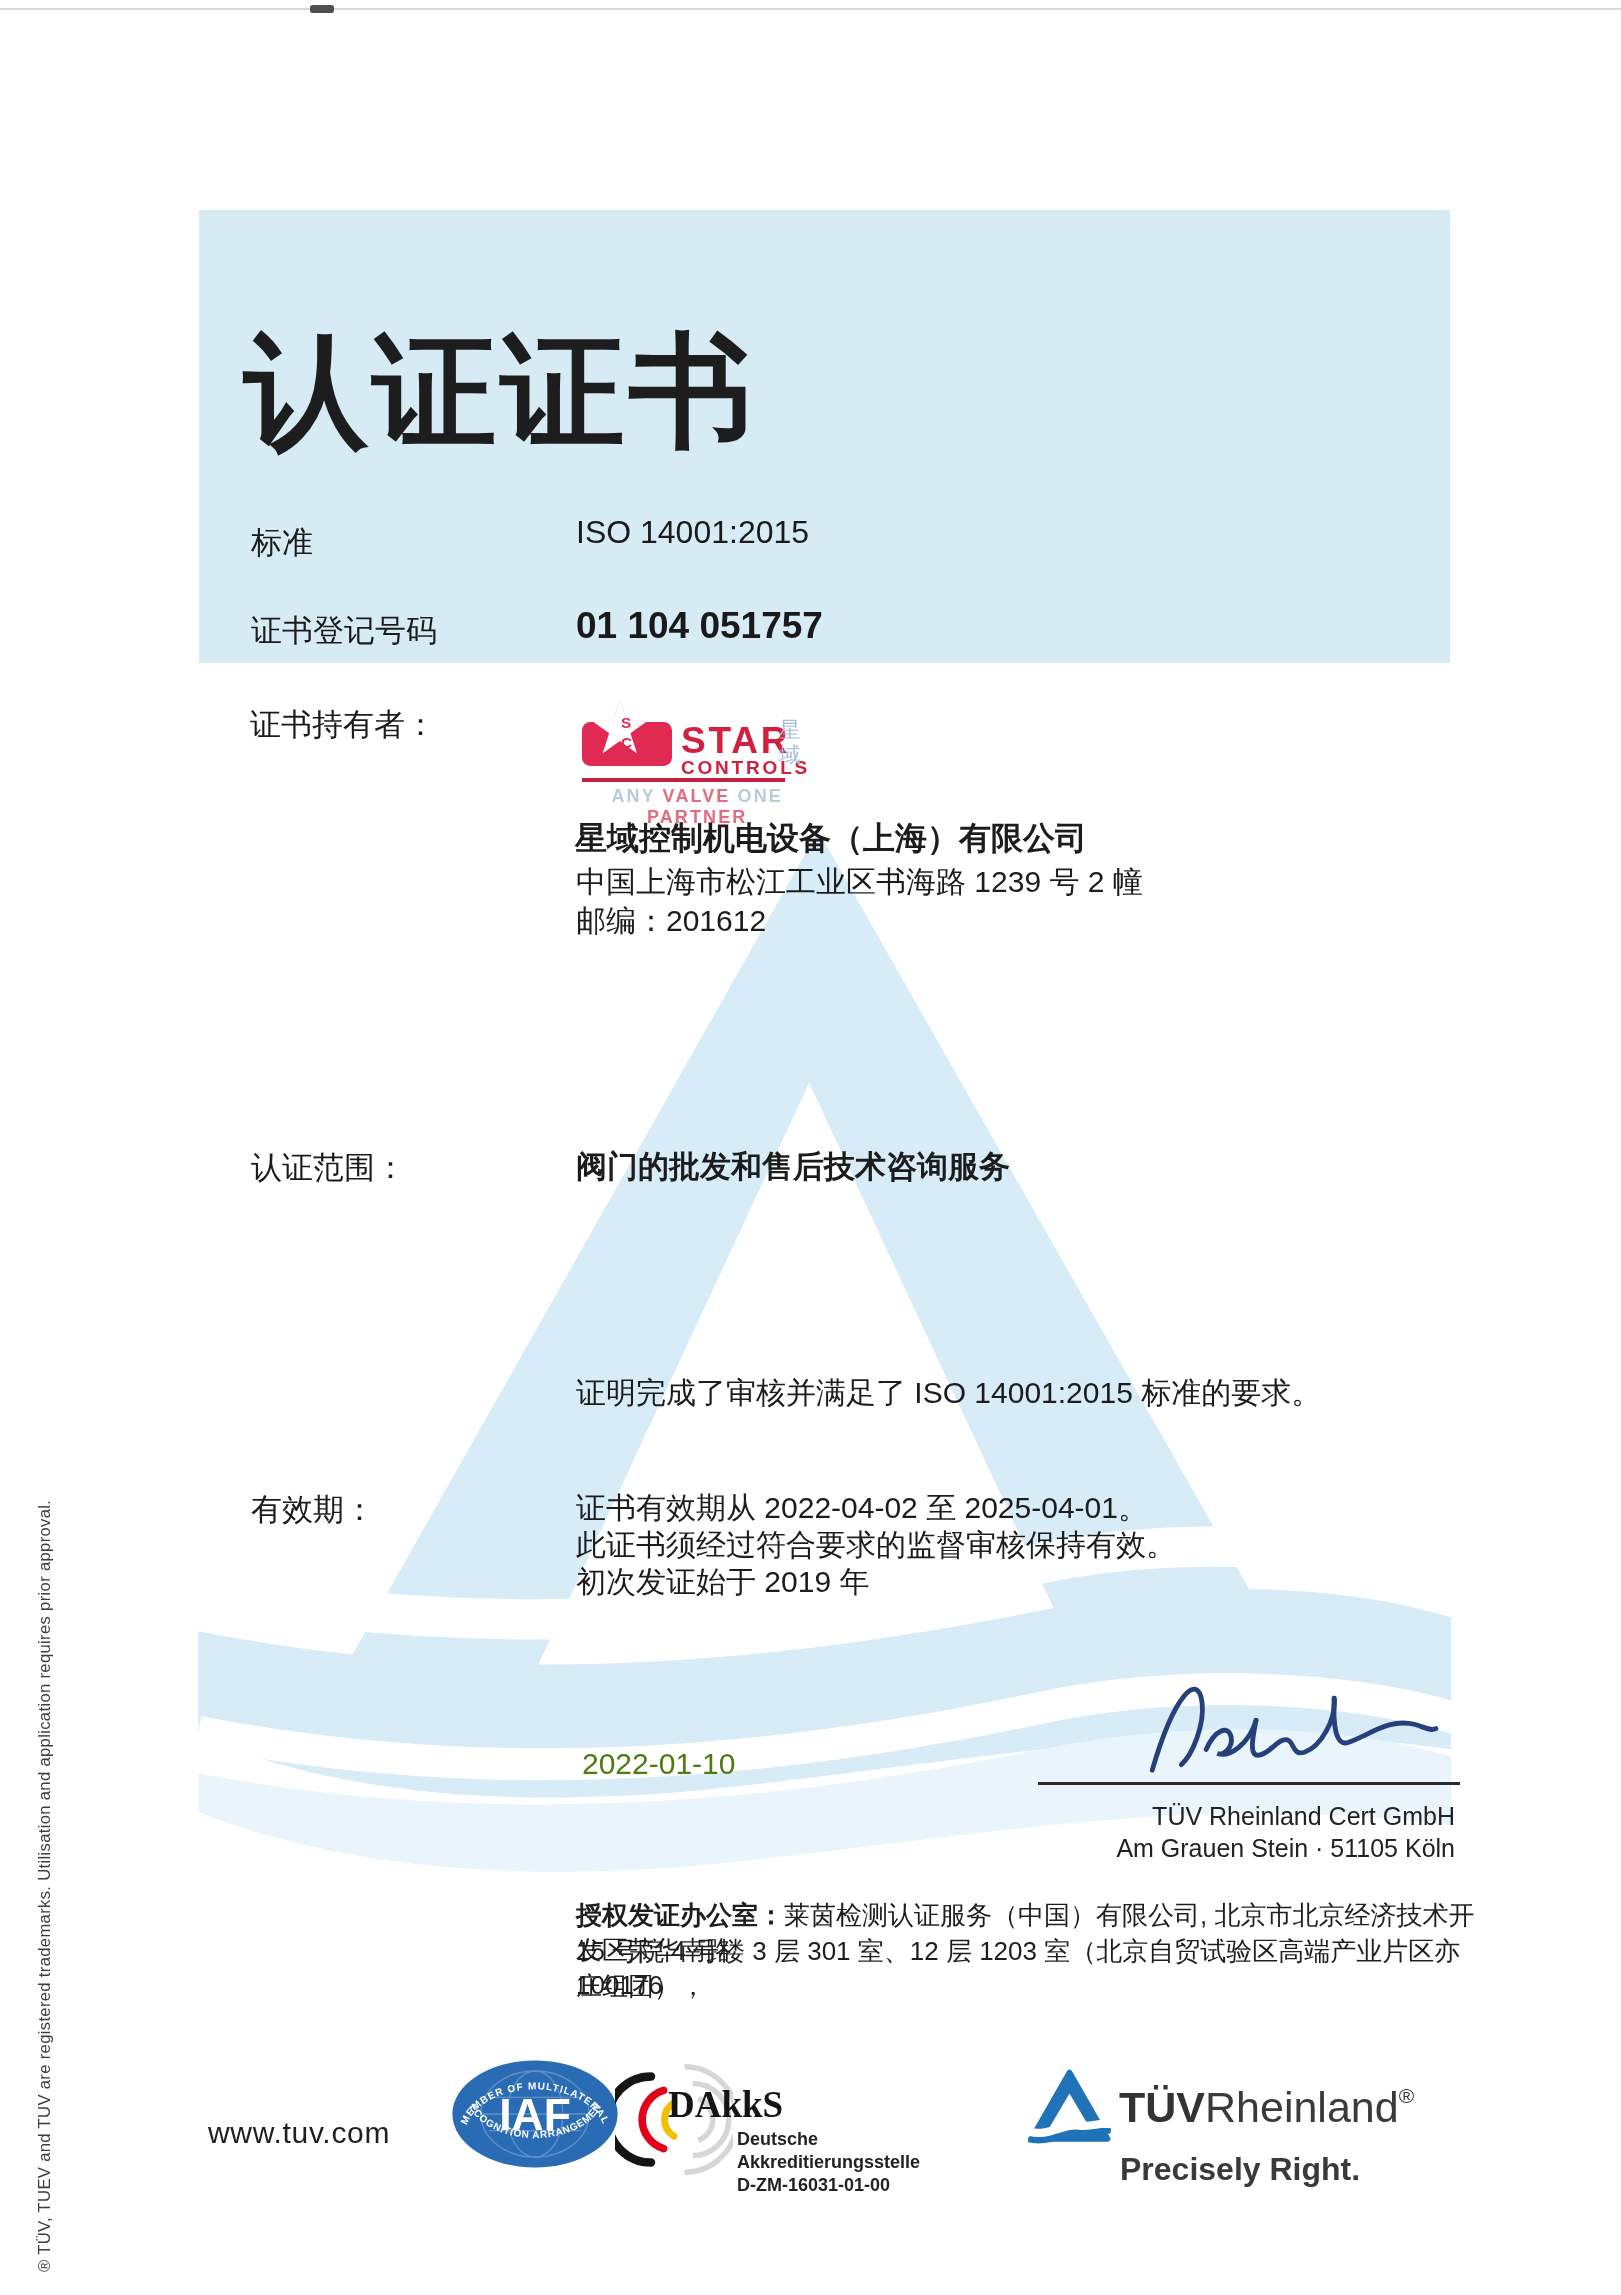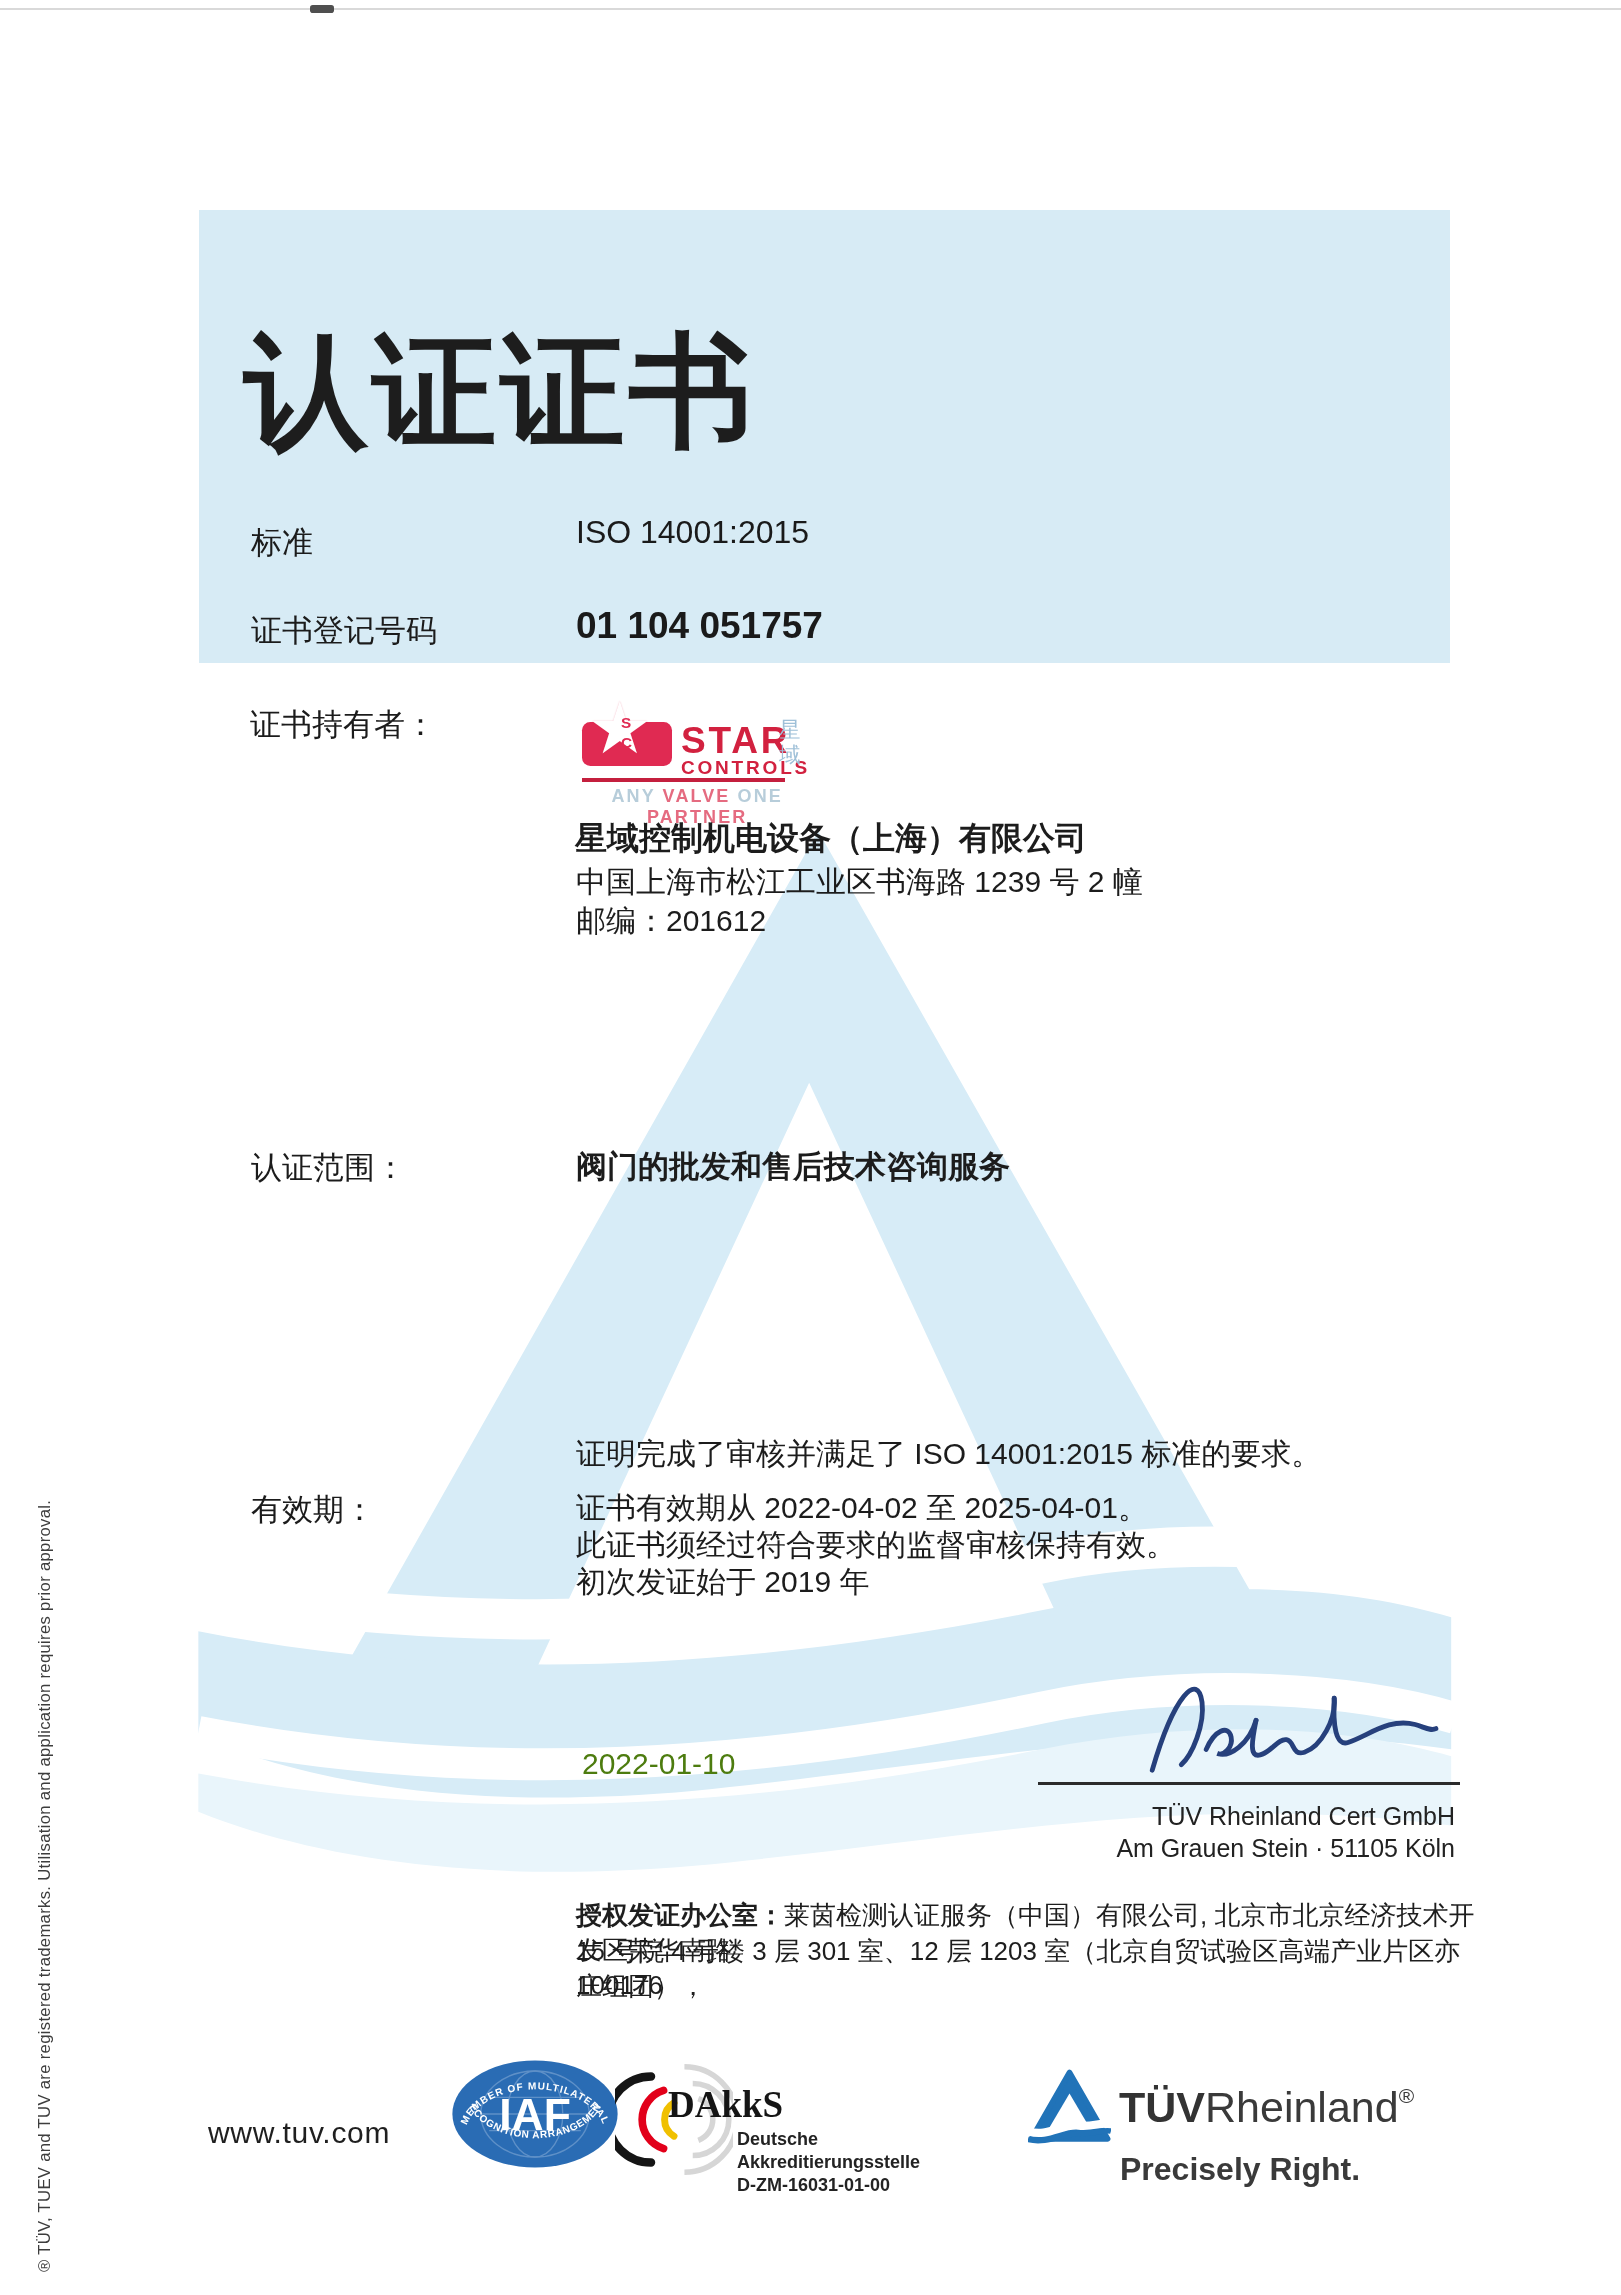--- a/index.html
+++ b/index.html
@@ -32,21 +32,21 @@
   #star-cn      { left:197px; top:16px; font-size:21.5px; color:#9fc0d8; line-height:25px; width:23.6px;font-family:Liberation Mono, monospace; }
   #star-rule    { left:0px; top:75px; width:203px; height:3.5px; background:#c41f3e; }
   #star-tagline { left:1.4px; top:83px; font-size:18px; font-weight:bold; letter-spacing:2.1px;text-align:center; }
   .tg-lt { color:#b7cdda; } .tg-rd { color:#e56b80; }
   #holder-company { left:575px; top:817px; font-size:32px; font-weight:bold; }
   #holder-address { left:576px; top:862px; font-size:30px; }
   #holder-postal  { left:576px; top:901px; font-size:30px; }
   
   #scope-label { left:251px; top:1147px; }
   #scope-value { left:576px; top:1146px; font-size:31px; font-weight:bold; }
-  #statement   { left:576px; top:1434px; font-size:30px; }
+  #statement   { left:576px; top:1373px; font-size:30px; }
   #validity-label { left:251px; top:1489px; }
   .val-line { left:576px; font-size:30px; }
   #val-1 { top:1488px; } #val-2 { top:1525px; } #val-3 { top:1562px; }
   
   #issue-date { left:582px; top:1747px; font-size:30px; color:#4d7c0f; }
   #sig-svg  { left:1139px; top:1665px; width:306px; height:119px; }
   #sig-line { left:1038px; top:1782px; width:422px; height:2.8px; background:#2b2b2b; }
   #sig-block { right:167px; top:1800px; text-align:right; font-size:25px; color:#222; line-height:32px; }
   
   .office-line { left:576px; width:903px; font-size:26px; color:#1e1e1e; }

